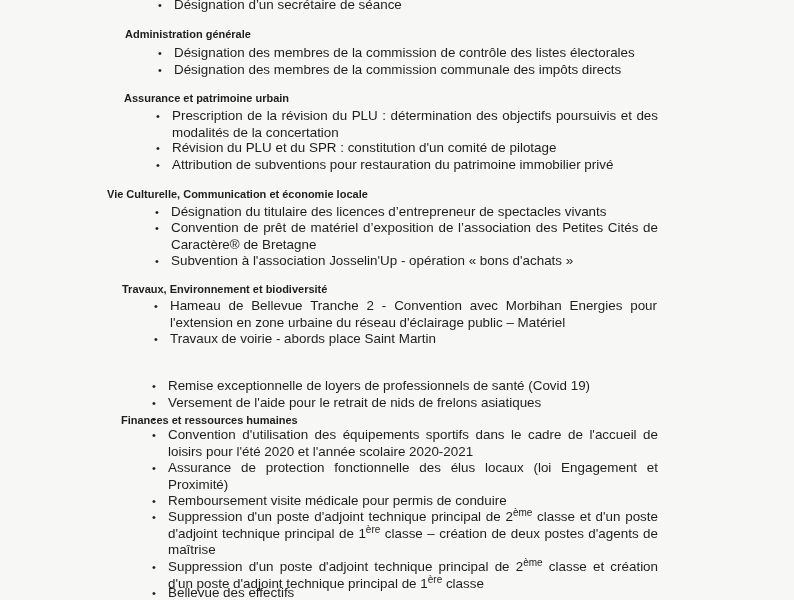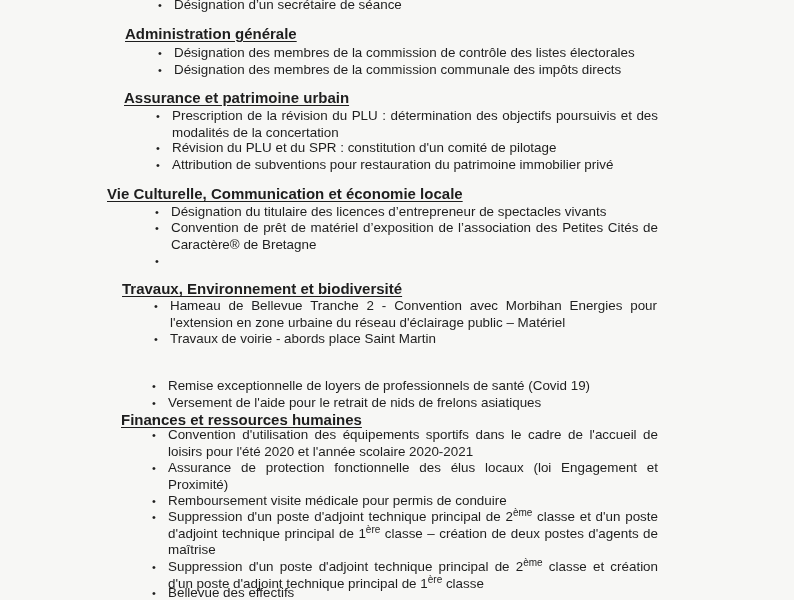--- a/index.html
+++ b/index.html
@@ -7,22 +7,21 @@
     width: 794px; height: 600px; overflow: hidden;
     background: #f7f7f5;
     font-family: "Liberation Sans", sans-serif;
     color: #1e1e1e;
     position: relative;
   }
   .page { position: absolute; left: 0; top: 0; width: 794px; height: 600px; }
   .heading {
     position: absolute;
     font-weight: bold;
-    font-size: 15px;
-    text-decoration: underline;
+    font-size: 11px;
     text-underline-offset: 2px;
     white-space: nowrap;
     line-height: 16px;
   }
   .item {
     position: absolute;
     font-size: 13.4px;
     line-height: 16.5px;
     text-align: justify;
   }
@@ -71,20 +70,21 @@
   <div class="item" style="left:171px; top:204px; width:487px;">
     <span class="bullet">•</span>
     <span>Désignation du titulaire des licences d’entrepreneur de spectacles vivants</span>
   </div>
   <div class="item" style="left:171px; top:220px; width:487px;">
     <span class="bullet">•</span>
     <span>Convention de prêt de matériel d’exposition de l’association des Petites Cités de Caractère® de Bretagne</span>
   </div>
   <div class="item" style="left:171px; top:253px; width:487px;">
     <span class="bullet">•</span>
+    <span>Subvention à l'association Josselin'Up - opération « bons d'achats »</span>
   </div>
 
   <div class="heading" style="left:122px; top:281px;">Travaux, Environnement et biodiversité</div>
   <div class="item" style="left:170px; top:298px; width:487px;">
     <span class="bullet">•</span>
     <span>Hameau de Bellevue Tranche 2 - Convention avec Morbihan Energies pour l'extension en zone urbaine du réseau d'éclairage public – Matériel</span>
   </div>
   <div class="item" style="left:170px; top:331px; width:487px;">
     <span class="bullet">•</span>
     <span>Travaux de voirie - abords place Saint Martin</span>

